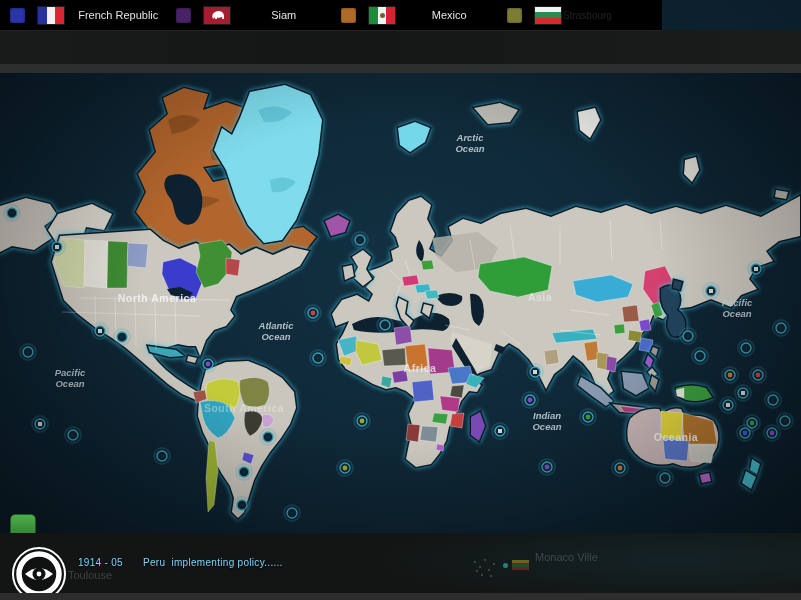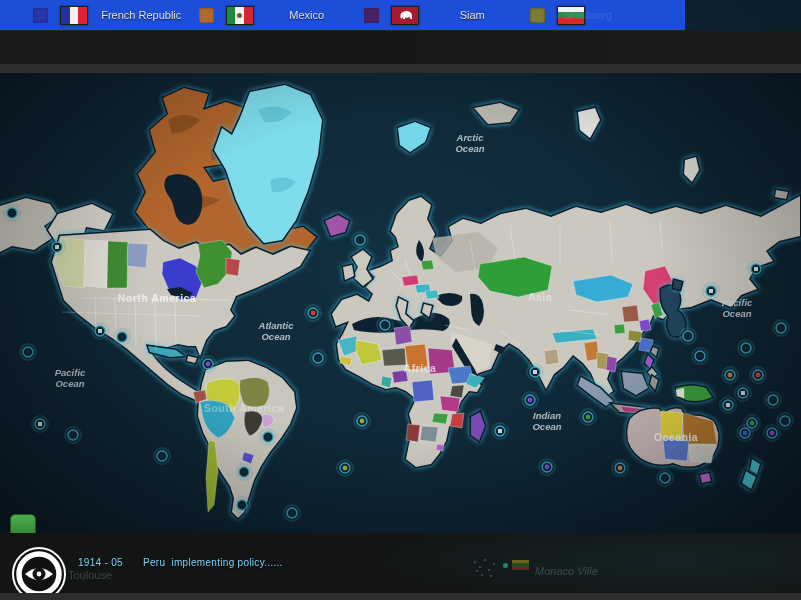--- a/index.html
+++ b/index.html
@@ -8,41 +8,41 @@
   .land{stroke:#0c1b28;stroke-width:3;paint-order:stroke;filter:drop-shadow(0 0 2.5px rgba(61,193,230,.85));}
   .patch{stroke:rgba(255,255,255,.45);stroke-width:.7;}
   .sea{stroke:none;}
   .shade{stroke:none;opacity:.8;}
   .border-line{fill:none;stroke:rgba(255,255,255,.32);stroke-width:.9;}
   .ocean-label{font-family:"Liberation Sans",sans-serif;font-style:italic;font-weight:bold;font-size:9.5px;fill:#cdd6d9;opacity:.85;text-anchor:middle;}
   .continent-label{font-family:"Liberation Sans",sans-serif;font-weight:bold;font-size:10.5px;fill:#f2f2f2;text-anchor:middle;letter-spacing:.5px;}
   #vignette{position:absolute;left:0;top:72px;width:801px;height:461px;pointer-events:none;
     background:radial-gradient(ellipse at 50% 45%, rgba(0,0,0,0) 45%, rgba(0,0,0,.42) 100%);}
   
-  #top-bar{position:absolute;left:0;top:0;width:662px;height:30px;background:#1d4ed8;border-bottom:1px solid #232523;display:flex;z-index:30;padding-left:23px;}
+  #top-bar{position:absolute;left:0;top:0;width:662px;height:30px;background:#000000;border-bottom:1px solid #232523;display:flex;z-index:30;}
   .country-entry{flex:1;display:flex;align-items:center;padding-left:10px;gap:12px;cursor:pointer;}
   .swatch{width:15px;height:15px;border-radius:2px;flex:0 0 auto;box-shadow:inset 0 0 2px rgba(0,0,0,.5);}
   .flag{width:26px;height:17px;display:flex;flex:0 0 auto;border:1px solid #1d1d1d;box-shadow:0 0 2px rgba(0,0,0,.6);position:relative;}
   .flag .stripe{flex:1;}
   .flag .emblem{position:absolute;left:50%;top:50%;width:5px;height:5px;margin:-2.5px 0 0 -2.5px;border-radius:50%;}
   .country-label{flex:1;text-align:center;color:#e3e3e3;font-size:11px;line-height:1.15;text-shadow:0 1px 1px rgba(0,0,0,.7);padding-right:6px;}
   #ghost-strasbourg{position:absolute;left:563px;top:10px;color:#fff;opacity:.12;font-size:10px;z-index:31;pointer-events:none;}
   
   #strip-dark{position:absolute;left:0;top:30px;width:801px;height:34px;background:linear-gradient(90deg,#181b1a,#141716 40%,#191c1a);z-index:20;}
   #strip-mid{position:absolute;left:0;top:64px;width:801px;height:9px;background:#2c2f2d;z-index:20;}
   
   #bottom-bar{position:absolute;left:0;top:533px;width:801px;height:67px;background:#131514;z-index:25;}
   #bottom-bar .teal-tint{position:absolute;right:0;top:0;width:420px;height:100%;background:radial-gradient(ellipse at 70% 40%, rgba(20,60,70,.35), rgba(0,0,0,0) 75%);}
   #bottom-strip{position:absolute;left:0;bottom:0;width:100%;height:7px;background:#2c2d2c;}
   #eye-button{position:absolute;left:11px;top:13px;width:56px;height:56px;cursor:pointer;}
   #status-line{position:absolute;left:78px;top:24px;color:#7dd3fc;font-size:10px;letter-spacing:.3px;text-shadow:0 1px 2px #000;white-space:pre;}
   #status-line .date{margin-right:20px;}
   .ghost-city{position:absolute;color:#9fb3b8;font-size:11px;opacity:.28;pointer-events:none;text-align:right;}
   #ghost-toulouse{left:68px;top:36px;}
-  #ghost-monaco{left:535px;top:32px;font-style:italic;}
+  #ghost-monaco{left:535px;top:18px;}
   #monaco-flag{position:absolute;left:512px;top:27px;width:17px;height:10px;opacity:.5;display:flex;flex-direction:column;}
   #monaco-flag div{flex:1;}
   #monaco-dot{position:absolute;left:503px;top:30px;width:5px;height:5px;border-radius:50%;background:#2fae9e;opacity:.7;}
   .spray{position:absolute;width:2px;height:2px;border-radius:50%;background:#cfe3e6;opacity:.28;}
   
   #news-button{position:absolute;left:10px;top:514px;width:24px;height:23px;border-radius:5px;
     background:linear-gradient(#4cae4a,#2e7d32);border:1px solid #1d5c22;z-index:22;cursor:pointer;box-shadow:0 1px 2px rgba(0,0,0,.6);}
 </style>
 </head>
 <body>
@@ -413,38 +413,38 @@
       <div class="country-entry">
         <div class="swatch" style="background: rgb(42, 53, 168);"></div>
         <div class="flag" style="flex-direction: row;">
           <div class="stripe" style="background: rgb(36, 50, 160);"></div>
           <div class="stripe" style="background: rgb(242, 242, 242);"></div>
           <div class="stripe" style="background: rgb(221, 36, 51);"></div>
         </div>
         <div class="country-label">French Republic</div>
       </div>
       <div class="country-entry">
+        <div class="swatch" style="background: rgb(72, 34, 102);"></div>
+        <div class="flag" style="flex-direction: column;">
+          <div class="stripe" style="background: rgb(165, 28, 48);"></div>
+          <svg width="26" height="17" viewBox="0 0 26 17" style="position: absolute; left: 0px; top: 0px;">
+            <path d="M9,12 q-2,-5 2,-7 q4,-2 7,0 q2,1.5 2,4 l0,3 l-1.8,0 l0,-2.2 q-2.5,1.5 -5,0.8 l-0.3,1.4 l-2,0 l0,-1.8 q-1.2,0.6 -1.9,1.8 z" fill="#ffffff"></path>
+          </svg>
+        </div>
+        <div class="country-label">Siam</div>
+      </div>
+      <div class="country-entry">
         <div class="swatch" style="background: rgb(176, 106, 40);"></div>
         <div class="flag" style="flex-direction: row;">
           <div class="stripe" style="background: rgb(30, 138, 60);"></div>
           <div class="stripe" style="background: rgb(242, 242, 242);"></div>
           <div class="stripe" style="background: rgb(212, 35, 51);"></div>
           <div class="emblem" style="background: rgb(122, 90, 48);"></div>
         </div>
         <div class="country-label">Mexico</div>
-      </div>
-      <div class="country-entry">
-        <div class="swatch" style="background: rgb(72, 34, 102);"></div>
-        <div class="flag" style="flex-direction: column;">
-          <div class="stripe" style="background: rgb(165, 28, 48);"></div>
-          <svg width="26" height="17" viewBox="0 0 26 17" style="position: absolute; left: 0px; top: 0px;">
-            <path d="M9,12 q-2,-5 2,-7 q4,-2 7,0 q2,1.5 2,4 l0,3 l-1.8,0 l0,-2.2 q-2.5,1.5 -5,0.8 l-0.3,1.4 l-2,0 l0,-1.8 q-1.2,0.6 -1.9,1.8 z" fill="#ffffff"></path>
-          </svg>
-        </div>
-        <div class="country-label">Siam</div>
       </div>
       <div class="country-entry">
         <div class="swatch" style="background: rgb(124, 124, 52);"></div>
         <div class="flag" style="flex-direction: column;">
           <div class="stripe" style="background: rgb(242, 242, 242);"></div>
           <div class="stripe" style="background: rgb(44, 138, 80);"></div>
           <div class="stripe" style="background: rgb(212, 43, 40);"></div>
         </div>
       </div>
     </div>

